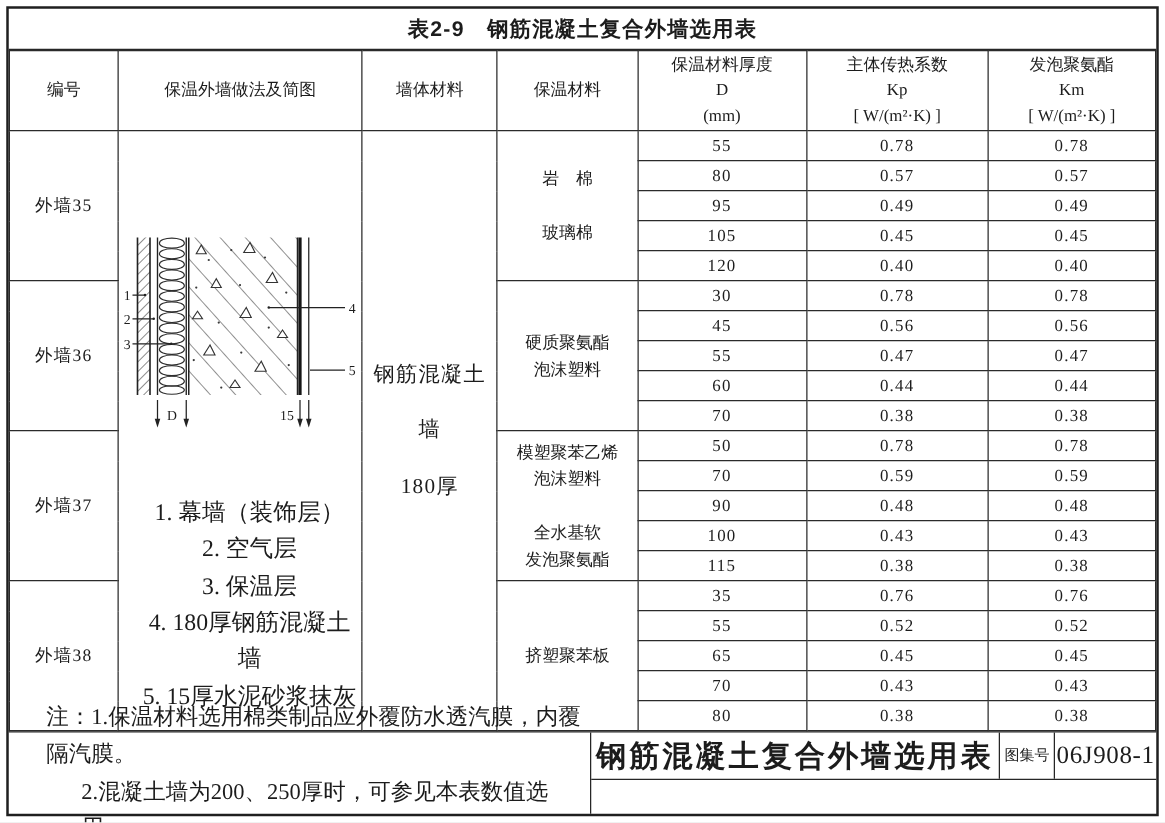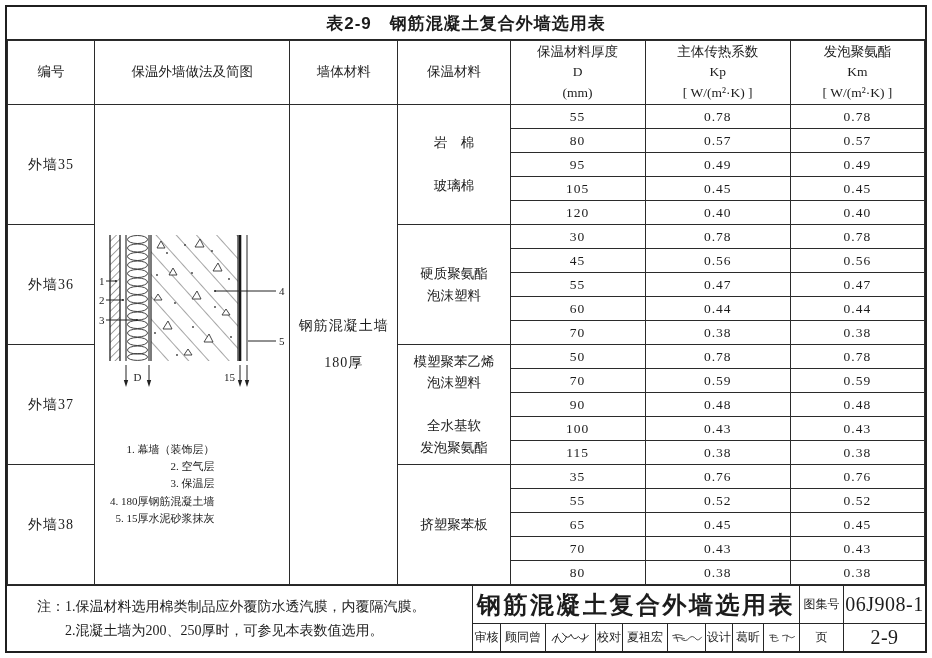--- a/index.html
+++ b/index.html
@@ -12,29 +12,29 @@
              font-family:"Liberation Sans", sans-serif;font-weight:bold;font-size:17px;letter-spacing:1px;white-space:pre;}
   
   table.main{border-collapse:collapse;table-layout:fixed;width:100%;flex:0 0 auto;}
   table.main th, table.main td{border:1.6px solid #2b2b2b;padding:0;vertical-align:middle;text-align:center;}
   table.main thead tr{height:64px;}
   table.main tbody tr{height:24px;}
   th.hd{font-weight:normal;font-size:13.5px;line-height:1.5;white-space:pre-line;}
   td.num{font-size:13.5px;letter-spacing:1px;}
   td.code{font-size:14px;letter-spacing:1px;}
   td.insul{font-size:13.5px;line-height:1.6;white-space:pre-line;}
-  td.wallmat{font-size:14px;line-height:2.6;white-space:pre-line;letter-spacing:1px;}
+  td.wallmat{font-size:17px;line-height:2.6;white-space:pre-line;letter-spacing:1px;}
   td.sketch{vertical-align:top;}
   .sketch-wrap{padding-top:53px;display:flex;flex-direction:column;align-items:flex-start;}
   .sketch-wrap svg{display:block;margin-left:2px;}
-  .legend{margin-top:48px;padding-left:15px;text-align:right;font-size:11px;line-height:1.55;}
+  .legend{margin-top:48px;padding-left:15px;text-align:center;font-size:19px;line-height:1.55;}
   
   .bottom{flex:1;border-top:1.2px solid #262626;display:flex;min-height:60px;}
   .notes{flex:0 0 466px;border-right:1.6px solid #262626;display:flex;flex-direction:column;justify-content:center;
-         padding-left:30px;font-size:14px;line-height:1.65;box-sizing:border-box;}
+         padding-left:30px;font-size:18px;line-height:1.65;box-sizing:border-box;}
   .notes .n2{padding-left:28px;}
   .tblock{flex:1;display:flex;flex-direction:column;font-family:"Liberation Serif", serif;}
   .tb-r1{flex:0 0 37px;display:flex;border-bottom:1.6px solid #262626;}
   .tb-r2{flex:1;display:flex;}
   .tb-cell{display:flex;align-items:center;justify-content:center;border-left:1.6px solid #262626;box-sizing:border-box;overflow:hidden;}
   .tb-cell:first-child{border-left:none;}
   .tb-title{font-family:Liberation Sans, sans-serif;font-weight:bold;font-size:24px;letter-spacing:2.5px;}
   .tb-small{font-size:12px;}
   .tb-no{font-size:20px;letter-spacing:0.5px;}
   .sig svg{display:block;}
@@ -310,42 +310,17 @@
       <div class="notes">
         <div>注：1.保温材料选用棉类制品应外覆防水透汽膜，内覆隔汽膜。</div>
         <div class="n2">2.混凝土墙为200、250厚时，可参见本表数值选用。</div>
       </div>
       <div class="tblock">
         <div class="tb-r1">
           <div class="tb-cell tb-title" style="flex:0 0 326px">钢筋混凝土复合外墙选用表</div>
           <div class="tb-cell tb-small" style="flex:0 0 44px">图集号</div>
           <div class="tb-cell tb-no" style="flex:1">06J908-1</div>
         </div>
-        <div class="tb-r2">
-          <div class="tb-cell tb-small" style="flex:0 0 27px">审核</div>
-          <div class="tb-cell tb-small" style="flex:0 0 45px">顾同曾</div>
-          <div class="tb-cell sig" style="flex:0 0 50px">
-            <svg width="44" height="18" viewBox="0 0 60 20">
-              <path d="M4 14 Q10 2 14 12 T24 8 M12 4 L8 17 M18 3 Q26 14 30 5 Q34 15 40 8 Q46 16 54 6 M48 4 Q50 12 45 16" stroke="#222" stroke-width="1.3" fill="none"></path>
-            </svg>
-          </div>
-          <div class="tb-cell tb-small" style="flex:0 0 27px">校对</div>
-          <div class="tb-cell tb-small" style="flex:0 0 45px">夏祖宏</div>
-          <div class="tb-cell sig" style="flex:0 0 38px">
-            <svg width="34" height="16" viewBox="0 0 60 20">
-              <path d="M4 6 Q14 2 22 6 M6 10 Q16 8 26 11 M10 4 L14 17 M20 12 Q28 18 34 10 Q40 4 46 12 Q50 16 56 8" stroke="#222" stroke-width="1.4" fill="none"></path>
-            </svg>
-          </div>
-          <div class="tb-cell tb-small" style="flex:0 0 27px">设计</div>
-          <div class="tb-cell tb-small" style="flex:0 0 31px">葛昕</div>
-          <div class="tb-cell sig" style="flex:0 0 36px">
-            <svg width="32" height="16" viewBox="0 0 60 20">
-              <path d="M6 5 Q14 3 20 6 M8 9 Q16 8 22 10 M12 4 L12 16 Q18 18 24 14 M30 6 Q38 2 44 8 Q48 12 54 7 M40 4 L38 17" stroke="#222" stroke-width="1.4" fill="none"></path>
-            </svg>
-          </div>
-          <div class="tb-cell tb-small" style="flex:0 0 44px">页</div>
-          <div class="tb-cell tb-no" style="flex:1">2-9</div>
-        </div>
       </div>
     </div>
 
   </div>
 </div>
 
 </body></html>

